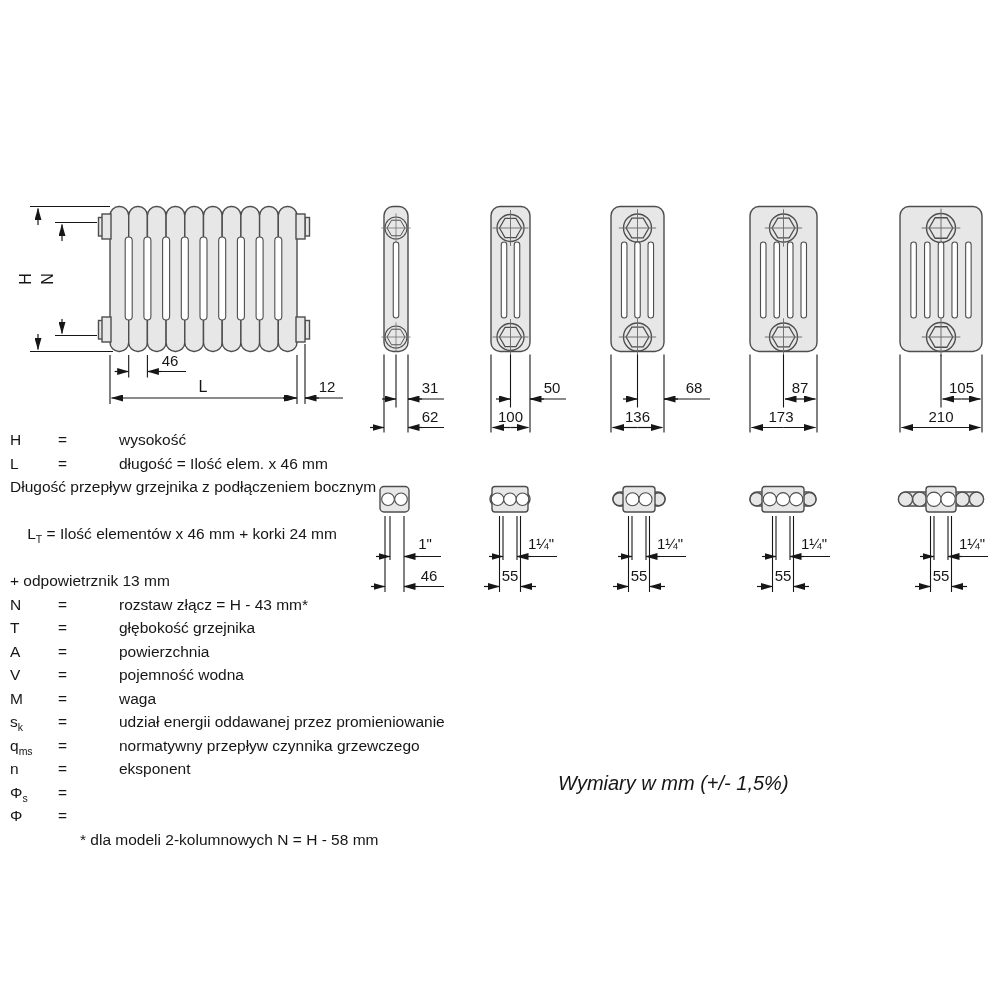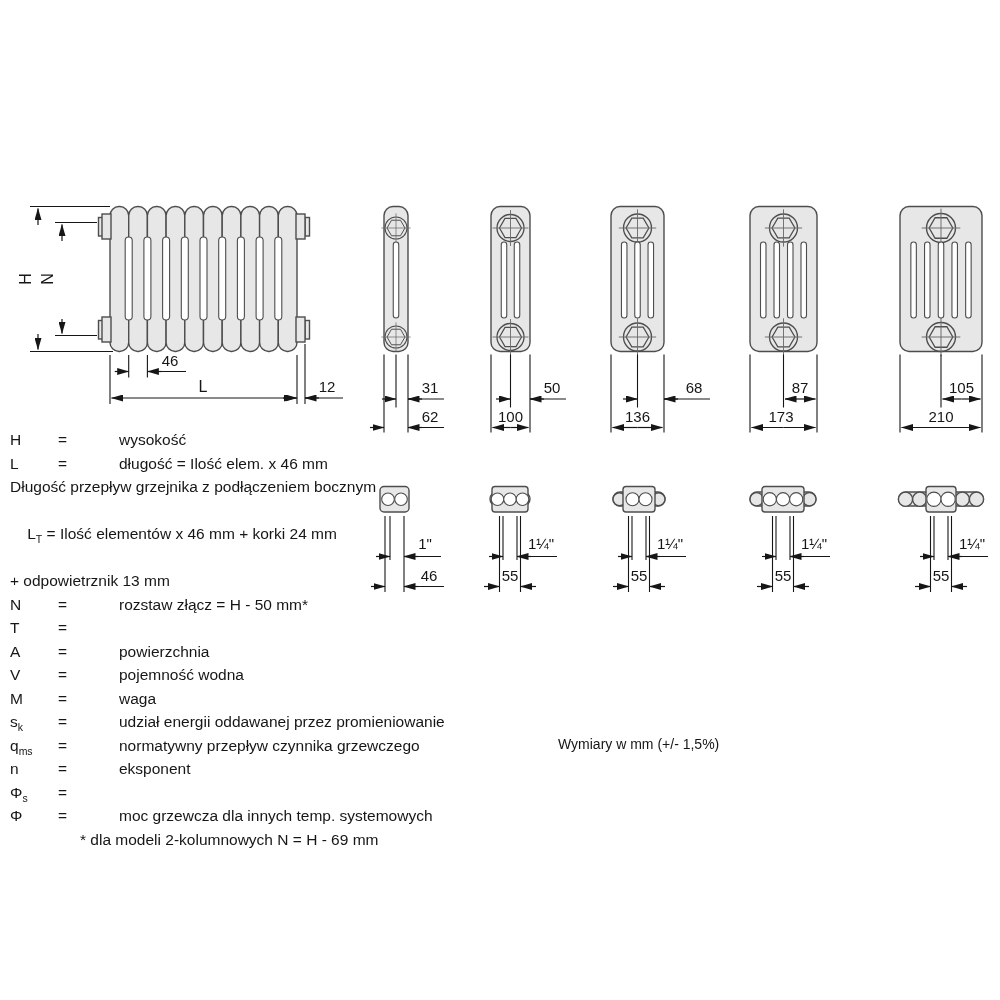--- a/index.html
+++ b/index.html
@@ -17,21 +17,21 @@
   .dim{stroke:#161616;stroke-width:1.2;fill:none;}
   .ext{stroke:#161616;stroke-width:1.1;fill:none;}
   .legend{position:absolute;left:10px;top:428px;width:560px;font-size:15.5px;line-height:23.5px;}
   .lrow{display:flex;white-space:pre;}
   .lrow .sym{width:48px;flex:0 0 48px;}
   .lrow .eq{width:21px;flex:0 0 21px;}
   .lrow .txt{flex:1;margin-left:40px;}
   .lrow.plainrow{display:block;}
   .lrow.footrow{display:block;padding-left:70px;}
   sub{font-size:10.5px;line-height:0;}
-  .note{position:absolute;left:558px;top:736px;font-size:14px;}
+  .note{position:absolute;left:558px;top:772px;font-size:20px;font-style:italic;}
 </style>
 </head>
 <body>
 
 <div class="page">
 
 <svg width="1000" height="1000" viewBox="0 0 1000 1000">
   <defs>
     <marker id="arr" viewBox="0 0 12 7" refX="11.5" refY="3.5" markerWidth="12" markerHeight="7" orient="auto" markerUnits="userSpaceOnUse">
       <path d="M0,0 L12,3.5 L0,7 Z" fill="#161616"></path>
@@ -357,25 +357,26 @@
     <span class="txt">długość = Ilość elem. x 46 mm</span>
   </div>
   <div class="lrow plainrow">Długość przepływ grzejnika z podłączeniem bocznym</div>
   <div class="lrow plainrow">
     <span>L</span><sub>T</sub> <span>= Ilość elementów x 46 mm + korki 24 mm</span>
   </div>
   <div class="lrow plainrow">+ odpowietrznik 13 mm</div>
   <div class="lrow">
     <span class="sym"><span>N</span><sub></sub></span>
     <span class="eq">=</span>
-    <span class="txt">rozstaw złącz = H - 50 mm*</span>
+    <span class="txt">rozstaw złącz = H - 43 mm*</span>
   </div>
   <div class="lrow">
     <span class="sym"><span>T</span><sub></sub></span>
     <span class="eq">=</span>
+    <span class="txt">głębokość grzejnika</span>
   </div>
   <div class="lrow">
     <span class="sym"><span>A</span><sub></sub></span>
     <span class="eq">=</span>
     <span class="txt">powierzchnia</span>
   </div>
   <div class="lrow">
     <span class="sym"><span>V</span><sub></sub></span>
     <span class="eq">=</span>
     <span class="txt">pojemność wodna</span>
@@ -400,20 +401,19 @@
     <span class="eq">=</span>
     <span class="txt">eksponent</span>
   </div>
   <div class="lrow">
     <span class="sym"><span>Φ</span><sub>s</sub></span>
     <span class="eq">=</span>
   </div>
   <div class="lrow">
     <span class="sym"><span>Φ</span><sub></sub></span>
     <span class="eq">=</span>
-    <span class="txt">moc grzewcza dla innych temp. systemowych</span>
-  </div>
-  <div class="lrow footrow">* dla modeli 2-kolumnowych N = H - 69 mm</div>
+  </div>
+  <div class="lrow footrow">* dla modeli 2-kolumnowych N = H - 58 mm</div>
 </div>
 
 <div class="note">Wymiary w mm (+/- 1,5%)</div>
 
 </div>
 
 </body></html>

